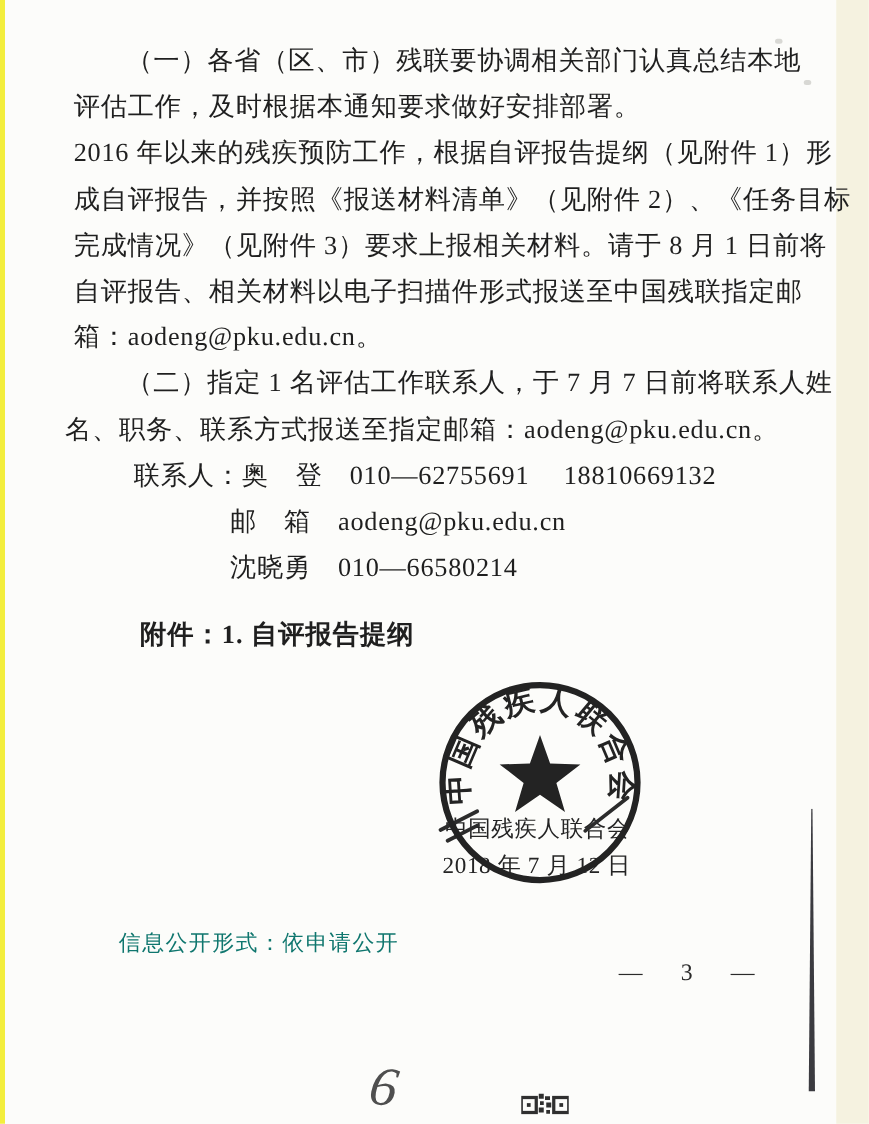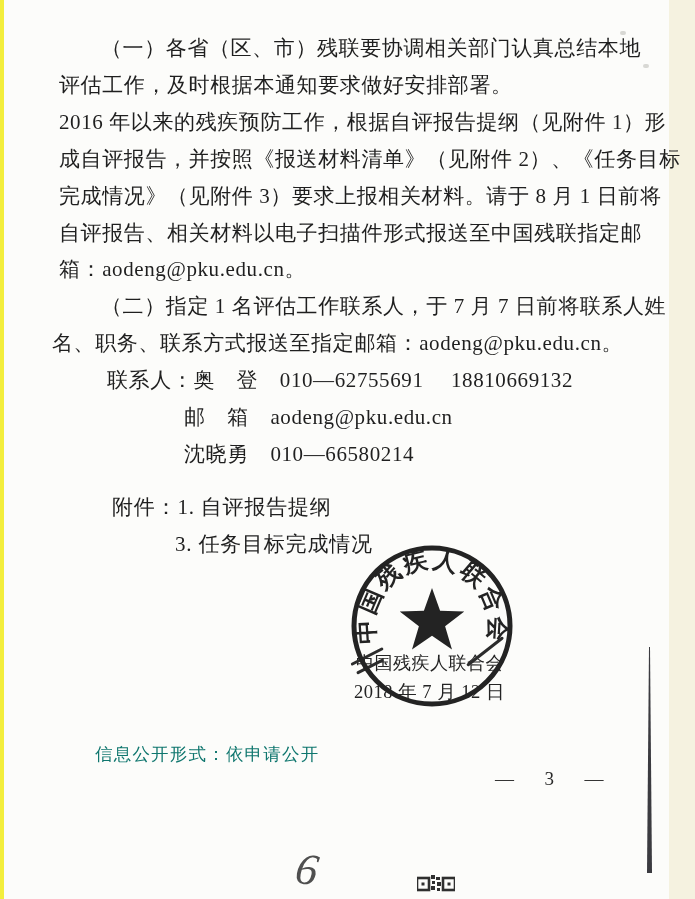--- a/index.html
+++ b/index.html
@@ -25,21 +25,21 @@
   .style-indent{padding-left:42px;}
   .style-hang{margin-left:-7px;font-family:Liberation Serif, serif;}
   .style-contact-label{padding-left:48px;}
   .style-contact-sub{padding-left:125px;}
 
   
   .attachments{
     position:absolute;left:59px;top:489px;
     font-size:21px;line-height:37.3px;letter-spacing:0.8px;
   }
-  .attach-line{white-space:pre;padding-left:116px;}
+  .attach-line{white-space:pre;padding-left:116px;font-weight:bold;}
   .attach-line.first{padding-left:53px;}
 
   
   .seal-svg{position:absolute;left:346px;top:540px;}
   .seal-orgname{
     position:absolute;left:356px;top:651px;
     font-size:18px;letter-spacing:0.5px;white-space:pre;color:#242424;
   }
   .seal-date{
     position:absolute;left:354px;top:679px;
@@ -88,21 +88,20 @@
     <div class="line style-flush">箱：aodeng@pku.edu.cn。</div>
     <div class="line style-indent">（二）指定 1 名评估工作联系人，于 7 月 7 日前将联系人姓</div>
     <div class="line style-hang">名、职务、联系方式报送至指定邮箱：aodeng@pku.edu.cn。</div>
     <div class="line style-contact-label">联系人：奥　登　010—62755691　 18810669132</div>
     <div class="line style-contact-sub">邮　箱　aodeng@pku.edu.cn</div>
     <div class="line style-contact-sub">沈晓勇　010—66580214</div>
   </div>
 
 <div class="attachments" id="attachments">
     <div class="attach-line first"><span>附件：</span><span>1. 自评报告提纲</span></div>
-    <div class="attach-line"><span>3. 任务目标完成情况</span></div>
   </div>
 
 <div class="seal-orgname">中国残疾人联合会</div>
 <div class="seal-date">2018 年 7 月 12 日</div>
 <div class="seal-stroke stroke-a"></div>
 <div class="seal-stroke stroke-b"></div>
 <div class="seal-stroke stroke-c"></div>
 
 <svg class="seal-svg" width="172" height="172" viewBox="0 0 172 172">
   <defs>

